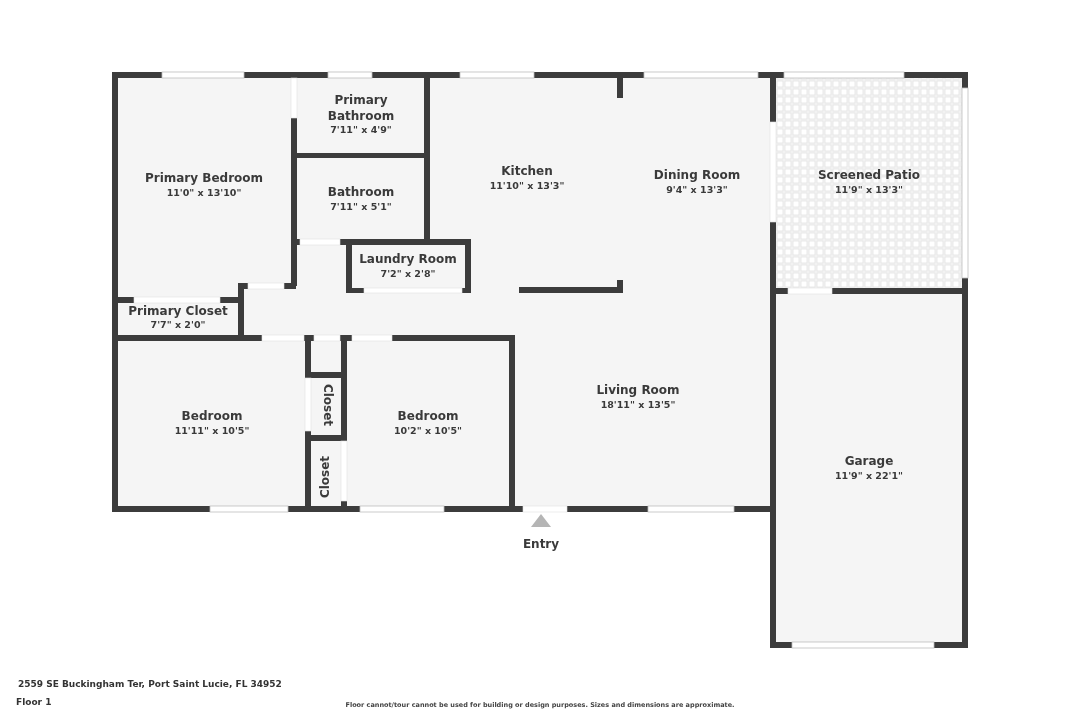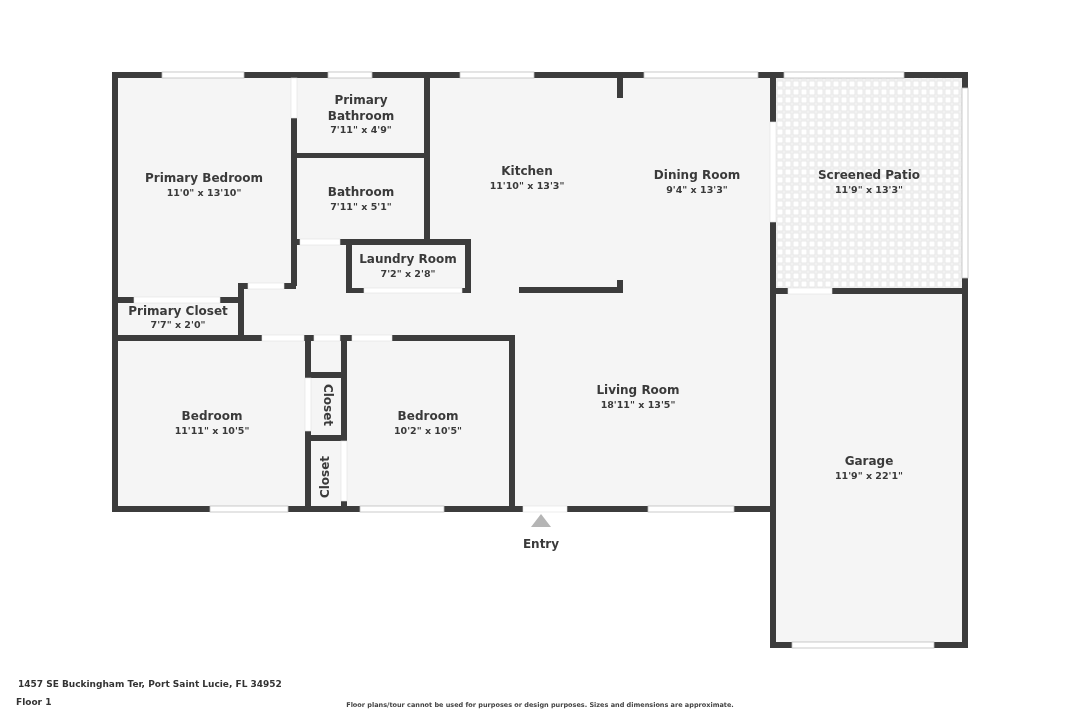--- a/index.html
+++ b/index.html
@@ -169,15 +169,15 @@
   <g>
     <text class="room-name" x="638" y="394">Living Room</text>
     <text class="room-dim" x="638" y="408">18'11" x 13'5"</text>
   </g>
   <g>
     <text class="room-name" x="869" y="465">Garage</text>
     <text class="room-dim" x="869" y="479">11'9" x 22'1"</text>
   </g>
 </svg>
 
-<div class="footer-address">1457 SE Buckingham Ter, Port Saint Lucie, FL 34952</div>
+<div class="footer-address">2559 SE Buckingham Ter, Port Saint Lucie, FL 34952</div>
 <div class="footer-floor">Floor 1</div>
-<div class="footer-disclaimer">Floor plans/tour cannot be used for purposes or design purposes. Sizes and dimensions are approximate.</div>
+<div class="footer-disclaimer">Floor cannot/tour cannot be used for building or design purposes. Sizes and dimensions are approximate.</div>
 
 </body></html>

